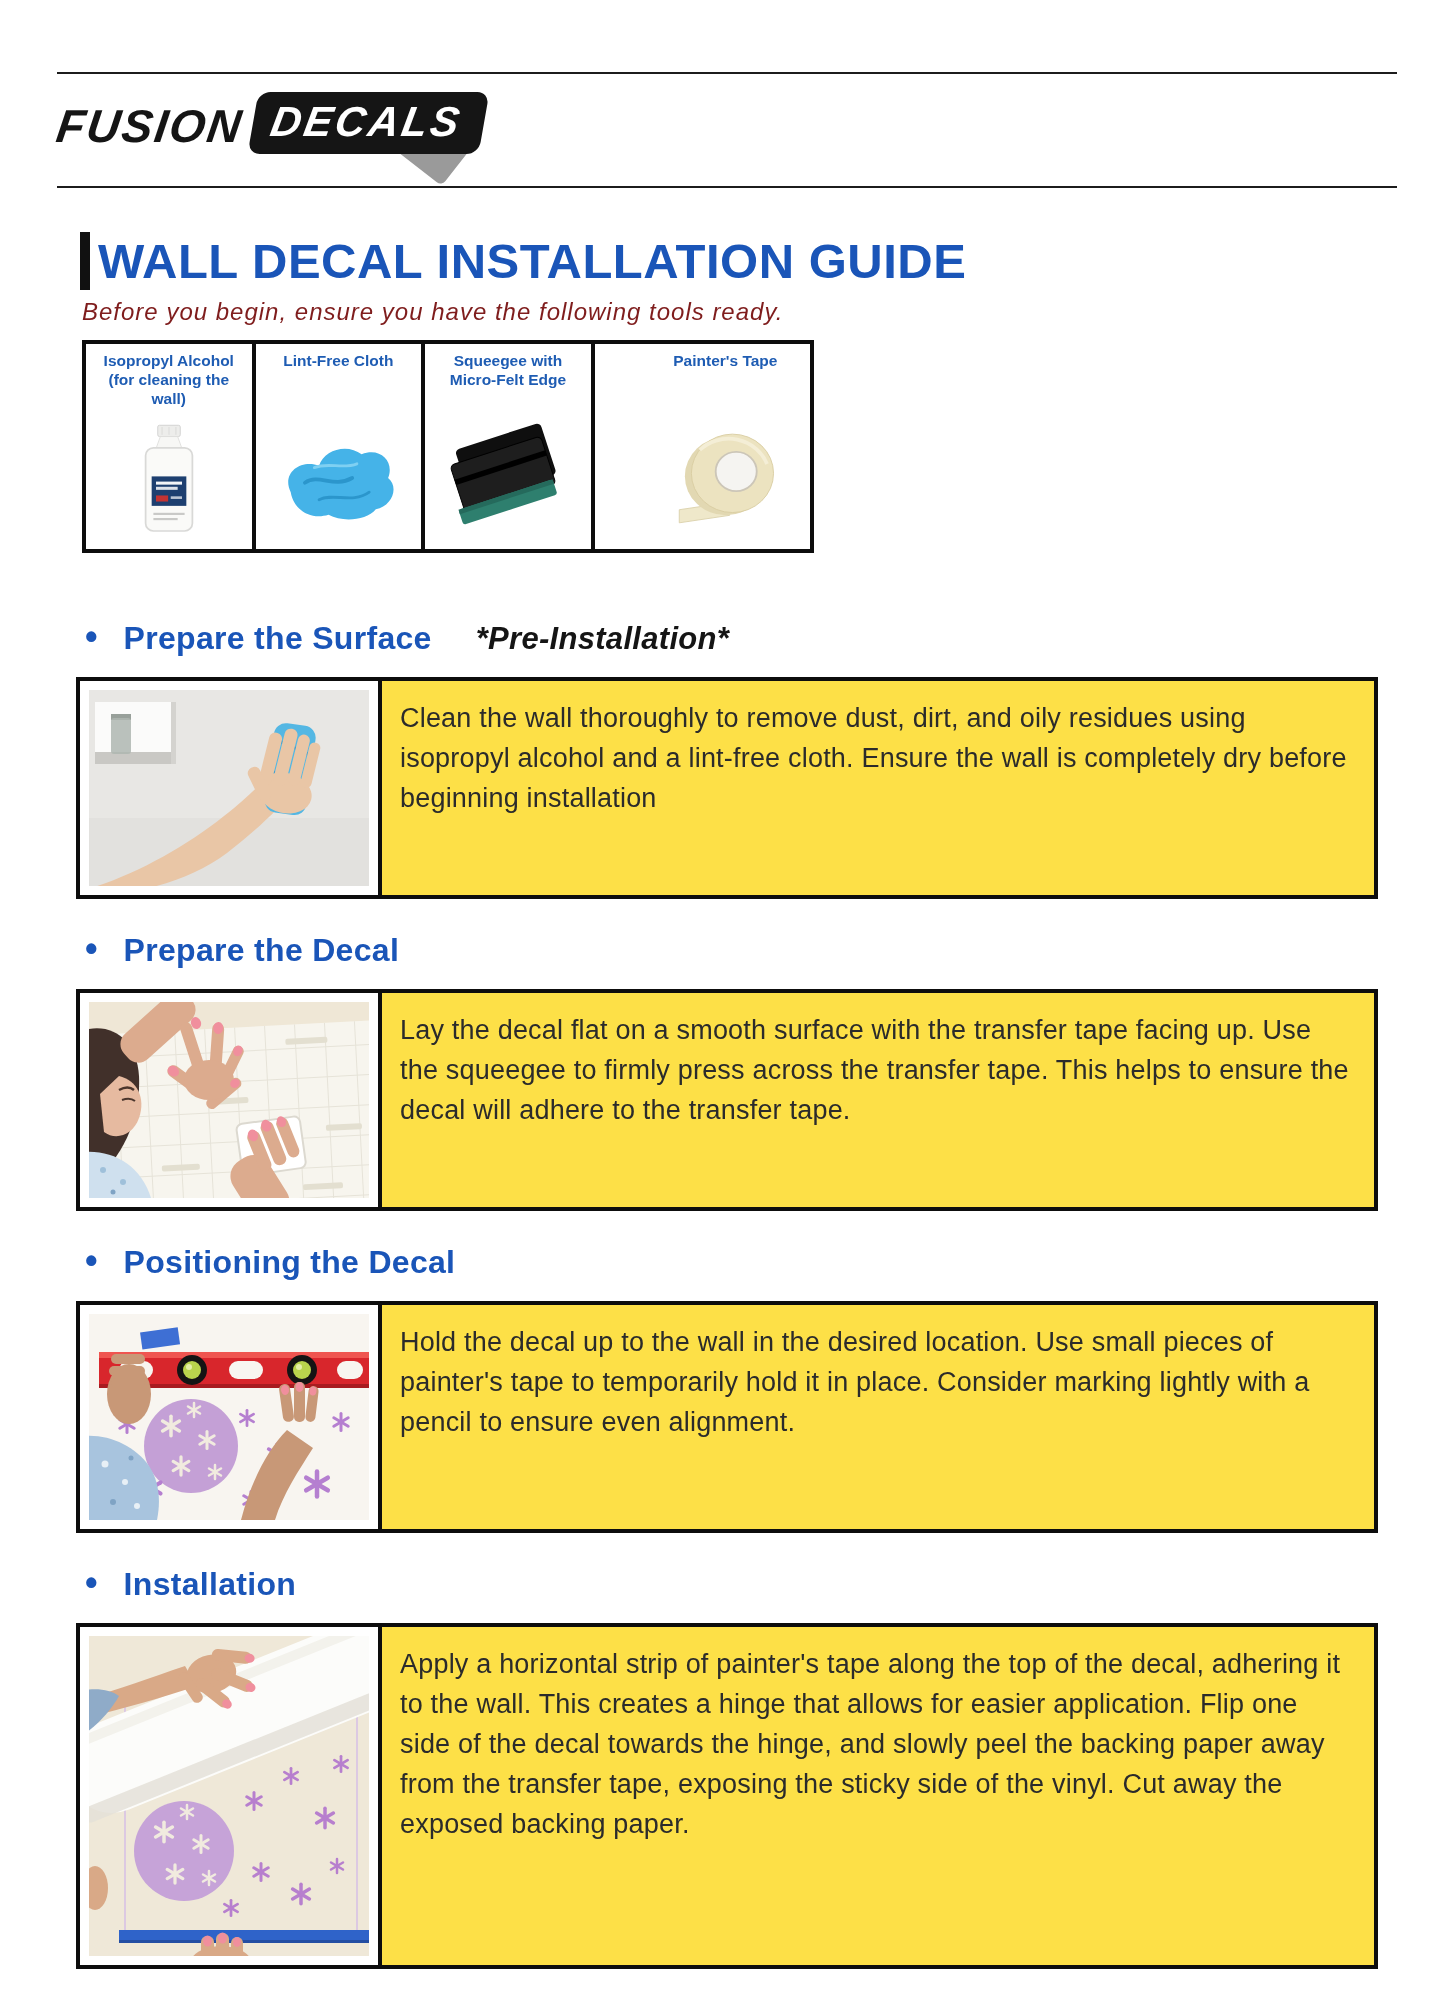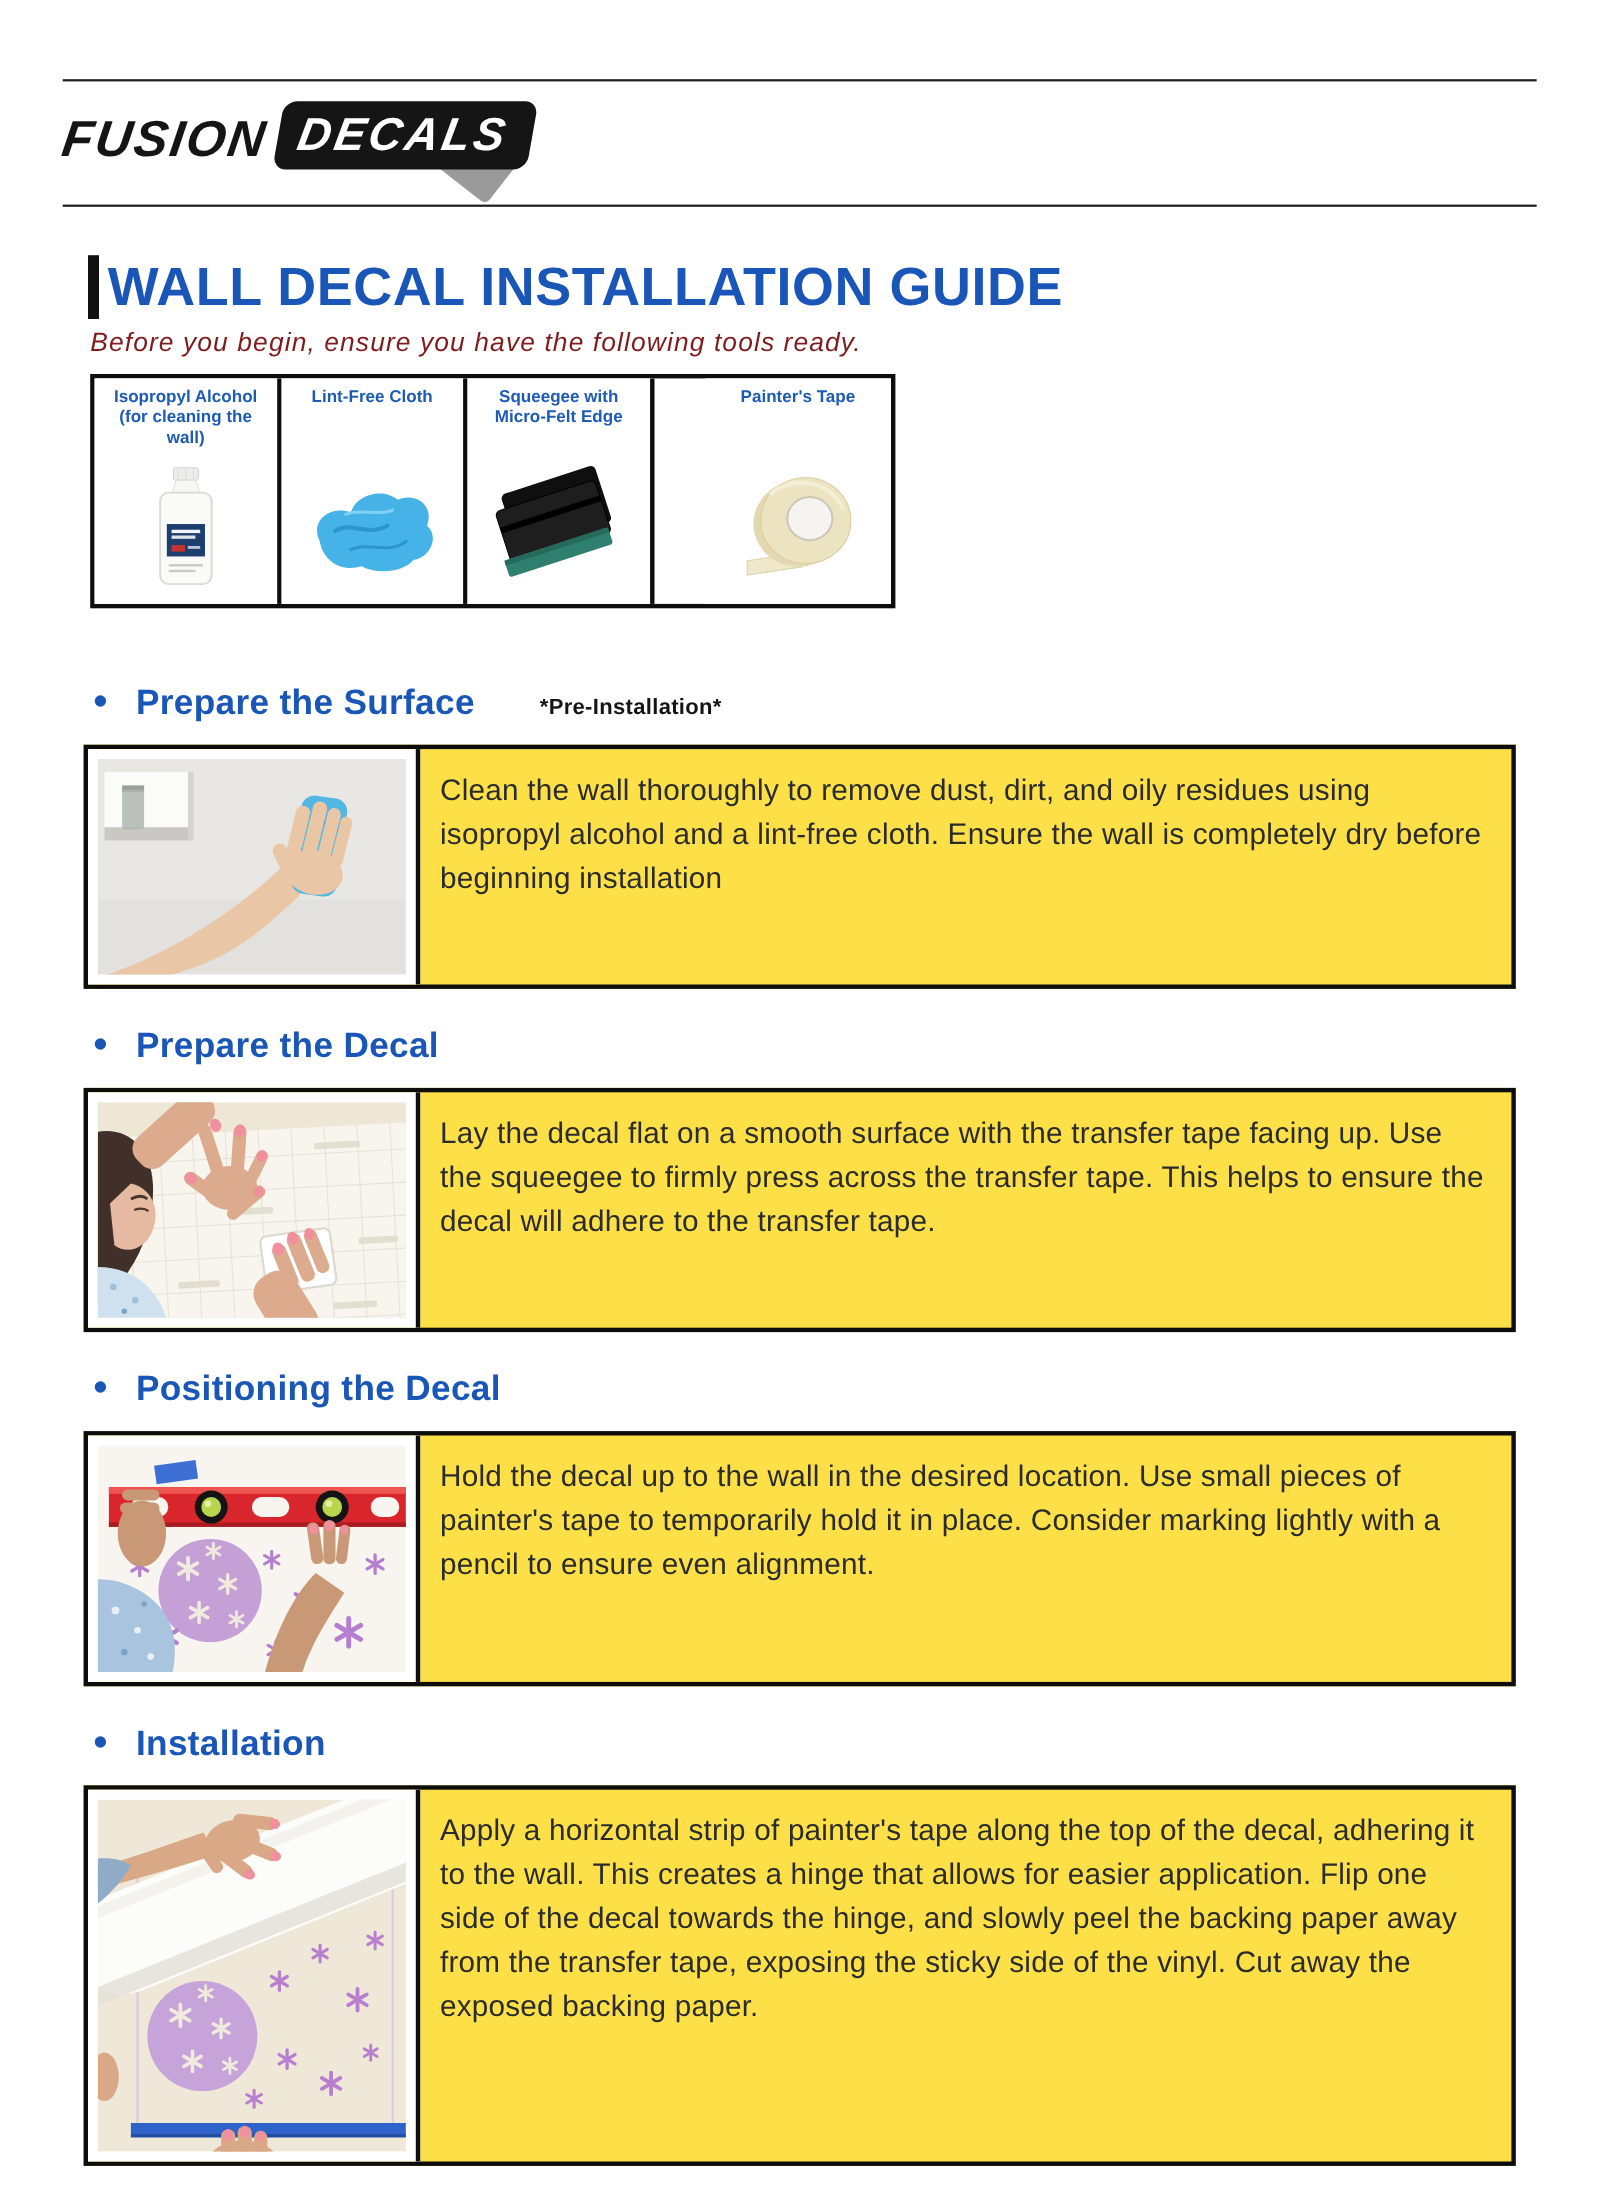--- a/index.html
+++ b/index.html
@@ -58,21 +58,21 @@
   .mat-label{
     font-size:15.5px;font-weight:bold;color:#1E5CB3;text-align:center;
     line-height:19px;padding:7px 8px 0 8px;min-height:62px;box-sizing:border-box;
   }
   .mat-img{flex:1;display:flex;align-items:center;justify-content:center;width:100%;}
 
   
   .sec-heading{display:flex;align-items:baseline;margin:0 0 0 85px;}
   .sec-bullet{color:#1A55B8;font-size:36px;line-height:36px;margin-right:26px;font-weight:bold;}
   .sec-title{font-size:32px;font-weight:bold;color:#1A55B8;letter-spacing:.3px;}
-  .sec-note{font-size:20px;font-weight:bold;color:#151515;margin-left:59px;letter-spacing:.3px;}
+  .sec-note{font-size:31px;font-weight:bold;color:#151515;margin-left:44px;letter-spacing:.3px;font-style:italic;}
 
   .sec-table{
     margin:20px 0 0 76px;width:1302px;display:flex;
     border:4px solid #0d0d0d;box-sizing:border-box;background:#fde047;
   }
   .sec-img-cell{
     width:302px;min-width:302px;box-sizing:border-box;border-right:4px solid #0d0d0d;
     display:flex;align-items:center;justify-content:center;padding:9px;background:#fff;
   }
   .sec-text-cell{

